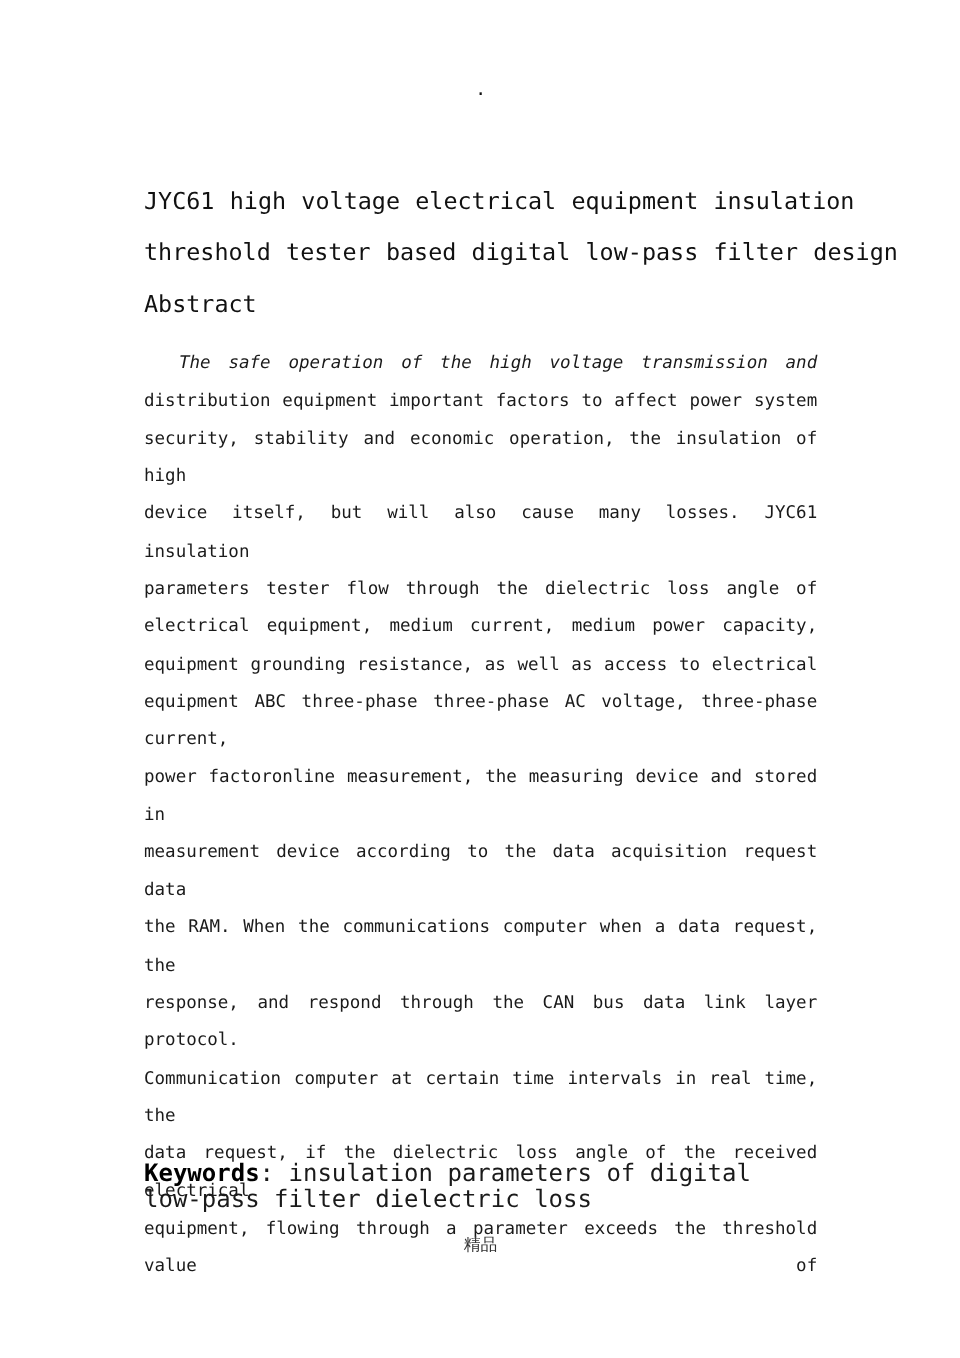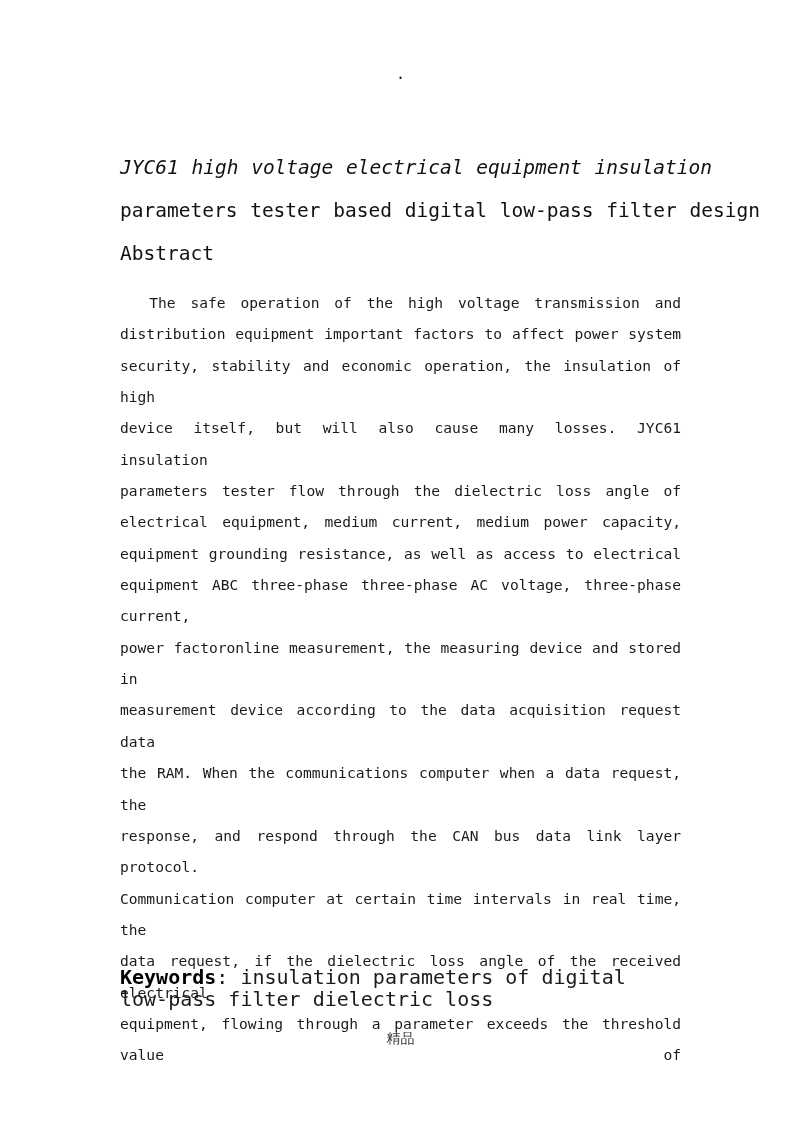--- a/index.html
+++ b/index.html
@@ -55,21 +55,20 @@
   .doc-title .tl {
     display: block;
     text-align: justify;
     text-align-last: center;
     white-space: pre;
   }
   .doc-title .tl-justify {
     display: block;
     text-align: justify;
     text-align-last: justify;
-    font-style: italic;
   }
 
   .section-heading {
     position: absolute;
     left: 120px;
     top: 241px;
     width: 561px;
     text-align: left;
     font-family: "DejaVu Sans Mono", "Liberation Mono", monospace;
     font-size: 19.5px;
@@ -89,21 +88,21 @@
     text-align: justify;
   }
   
   .abstract-body .ln {
     display: block;
     text-align: justify;
     text-align-last: justify;
     text-indent: 0;
     white-space: normal;
   }
-  .abstract-body .ln.first { text-indent: 2em; }
+  .abstract-body .ln.first { text-indent: 2em; font-style: italic; }
 
   .keywords {
     position: absolute;
     left: 120px;
     top: 966px;
     width: 561px;
     font-family: "DejaVu Sans Mono", "Liberation Mono", monospace;
     font-size: 20px;
     line-height: 22px;
     color: #1a1a1a;
@@ -128,21 +127,21 @@
 </style>
 </head>
 <body>
 
 <div class="page">
 
   <div class="header-mark">.</div>
 
   <div class="doc-title">
     <span class="tl tl-justify">JYC61 high voltage electrical equipment insulation</span>
-    <span class="tl">parameters tester based digital low-pass filter design</span>
+    <span class="tl">threshold tester based digital low-pass filter design</span>
   </div>
 
   <div class="section-heading">Abstract</div>
 
   <div class="abstract-body">
     <span class="ln first">The safe operation of the high voltage transmission and</span>
     <span class="ln">distribution equipment important factors to affect power system</span>
     <span class="ln">security, stability and economic operation, the insulation of high</span>
     <span class="ln">device itself, but will also cause many losses. JYC61 insulation</span>
     <span class="ln">parameters tester flow through the dielectric loss angle of</span>

